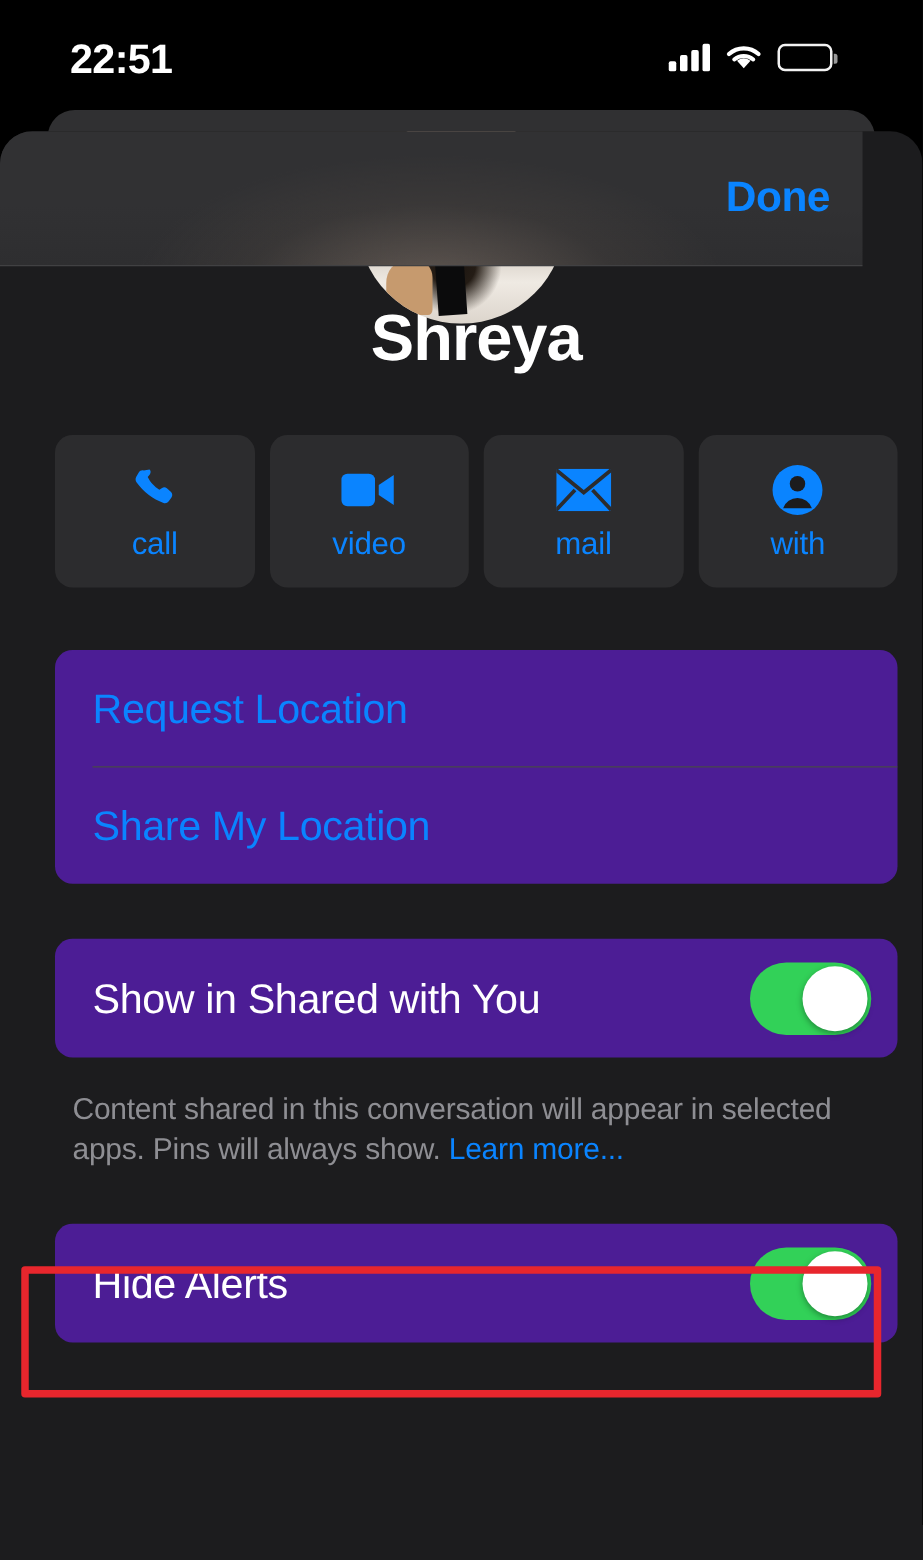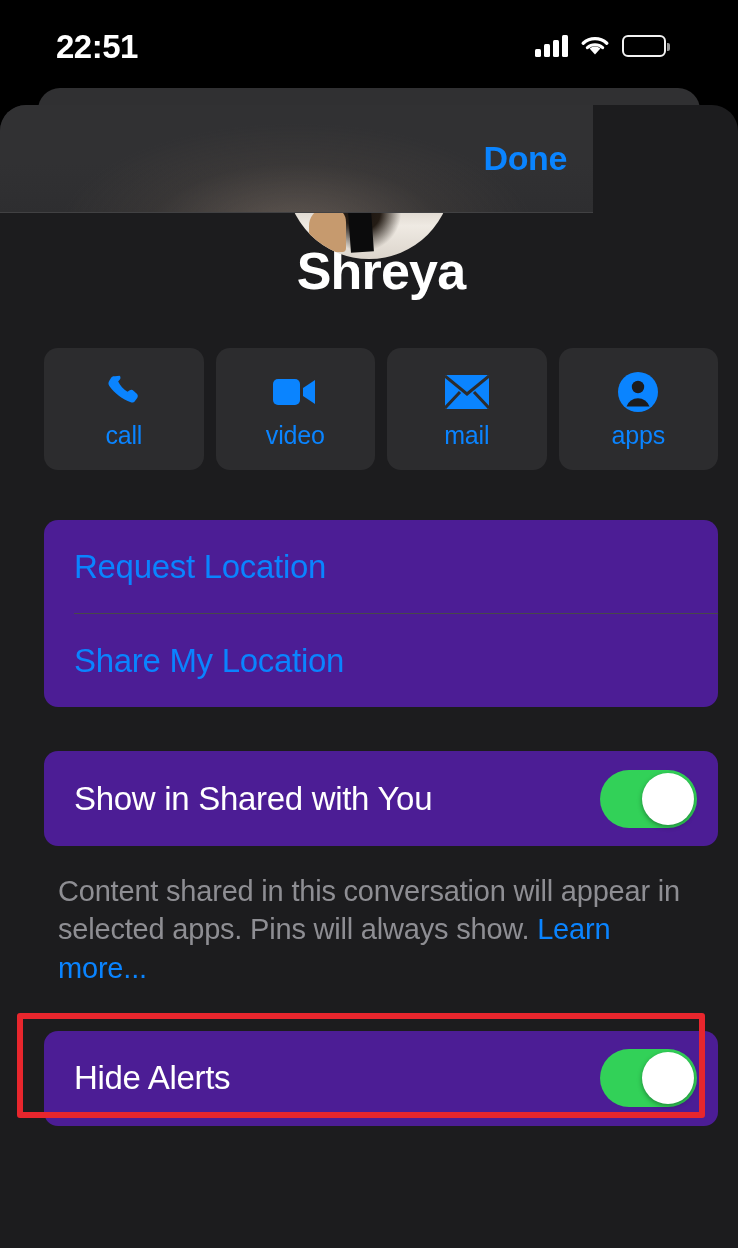--- a/index.html
+++ b/index.html
@@ -98,21 +98,21 @@
     background: #1c1c1e;
     border-radius: 26px 26px 0 0;
     overflow: hidden;
     z-index: 10;
   }
 
   
   .sheet-navbar {
     position: absolute;
     top: 0; left: 0;
-    width: 593px;
+    width: 690px;
     height: 108px;
     background:
       radial-gradient(ellipse 330px 150px at 50% 118%, rgba(150,132,118,0.50) 0%, rgba(90,80,72,0.22) 45%, rgba(48,48,50,0) 72%),
       linear-gradient(180deg, #313133 0%, #313133 55%, #2e2e30 100%);
     border-bottom: 1px solid rgba(255,255,255,0.08);
     z-index: 25;
   }
   .done-button {
     position: absolute;
     top: 34px;
@@ -262,21 +262,21 @@
     background: #ffffff;
     box-shadow: 0 2px 5px rgba(0,0,0,0.35);
     transition: left .15s;
   }
   .switch.on .knob { left: 42px; }
 
   
   .footer-text {
     margin: 26px 46px 0 46px;
     color: #8e8e93;
-    font-size: 29px;
+    font-size: 24px;
     line-height: 1.32;
     letter-spacing: -0.2px;
   }
   .footer-link { color: #0a84ff; cursor: pointer; }
 
   .gap-lg { height: 50px; }
   .gap-md { height: 44px; }
 
   
   .annotation-box {
@@ -367,21 +367,21 @@
         </div>
 
         <div class="action-btn">
           <span class="action-icon">
             <svg width="42" height="42" viewBox="0 0 42 42">
               <circle cx="21" cy="21" r="20" fill="#0a84ff"></circle>
               <circle cx="21" cy="16" r="6.2" fill="#1c1c1e"></circle>
               <path d="M9.5 35.5 a12.2 12.2 0 0 1 23 0 Z" fill="#1c1c1e"></path>
             </svg>
           </span>
-          <span class="action-label">apps</span>
+          <span class="action-label">with</span>
         </div>
 
       </div>
 
       <div class="gap-lg"></div>
 
       <div class="card">
         <div class="card-link-row">Request Location</div>
         <div class="row-divider"></div>
         <div class="card-link-row">Share My Location</div>

